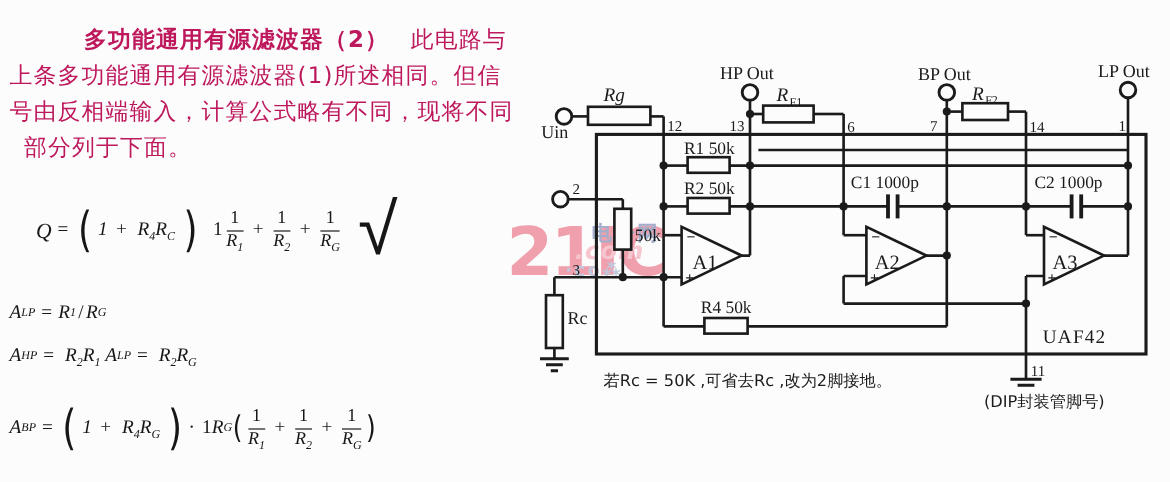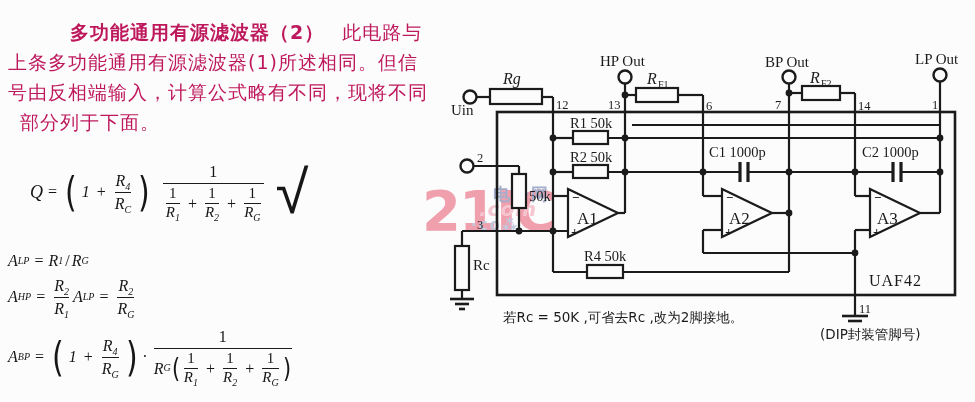--- a/index.html
+++ b/index.html
@@ -7,21 +7,21 @@
         font-family:"Liberation Serif",serif;color:#1b1b1b;}
   
   .cn{font-family:"DejaVu Sans","Liberation Sans",sans-serif;}
   .pline{position:absolute;font-size:19px;letter-spacing:1px;white-space:nowrap;color:#be185d;}
   .pline b{font-weight:700;}
   
   .eq{position:absolute;display:flex;align-items:center;font-size:16px;color:#161616;white-space:nowrap;}
   .v{font-style:italic;font-family:"Liberation Serif",serif;}
   .v sub,.eq sub{font-size:10px;font-style:italic;line-height:0;}
   .op{margin:0 5px;font-style:normal;}
-  .fr{display:inline-flex;flex-direction:column;align-items:center;vertical-align:middle;margin:0 4px;line-height:1.1;text-align:center;}
+  .fr{display:inline-flex;flex-direction:row;align-items:center;vertical-align:middle;margin:0 4px;line-height:1.1;text-align:center;}
   .fr .bar{align-self:stretch;border-top:1.7px solid #1b1b1b;margin:2px 0;height:0;}
   .mf{display:inline-flex;flex-direction:column;align-items:center;margin:0 3px;line-height:1.05;font-size:15px;}
   .mf .bar{align-self:stretch;border-top:1.5px solid #1b1b1b;margin:1px 0;height:0;}
   .bp{font-size:40px;font-weight:400;line-height:30px;font-family:"DejaVu Sans",sans-serif;transform:scaleX(.75);margin:0 1px;}
   .bp2{font-size:26px;font-weight:400;line-height:20px;font-family:"DejaVu Sans",sans-serif;transform:scaleX(.8);}
   .sqrt{display:inline-flex;align-items:flex-start;margin-left:8px;}
   .rsign{font-size:60px;line-height:52px;font-family:"DejaVu Sans",sans-serif;font-weight:100;margin-right:-8px;}
   .radicand{border-top:2px solid #1b1b1b;padding:4px 4px 0 10px;display:inline-block;}
   
   .wm{position:absolute;z-index:1;font-family:"DejaVu Sans",sans-serif;white-space:nowrap;}

